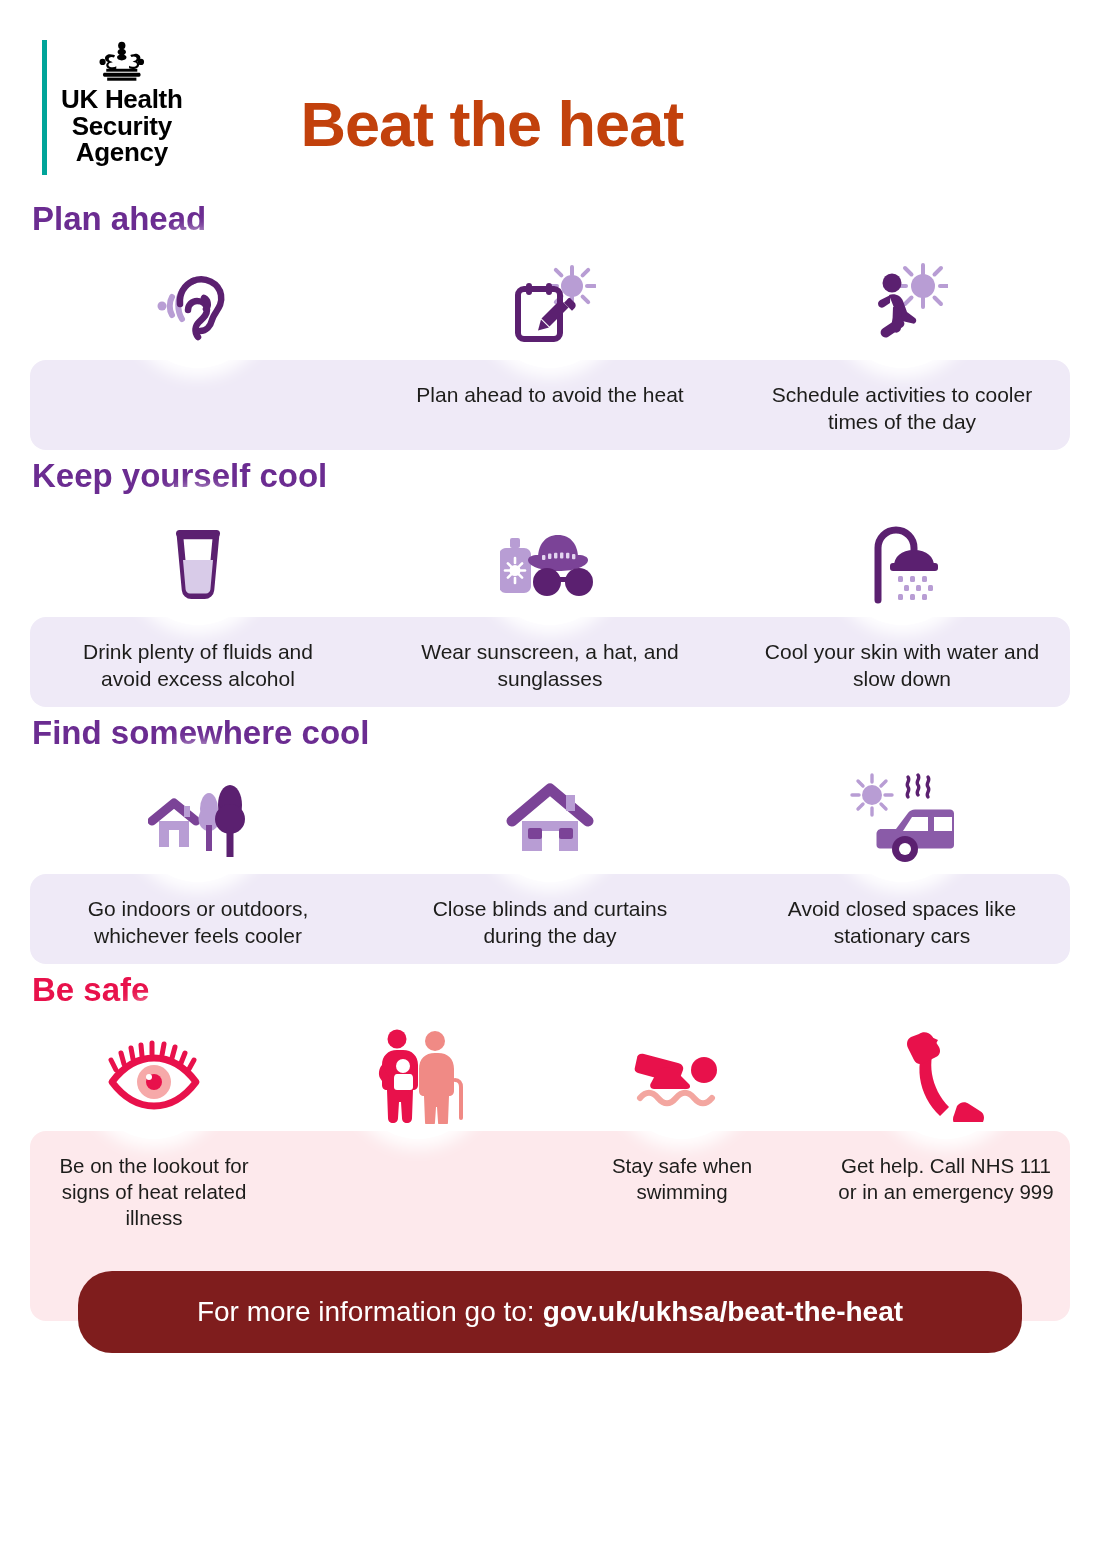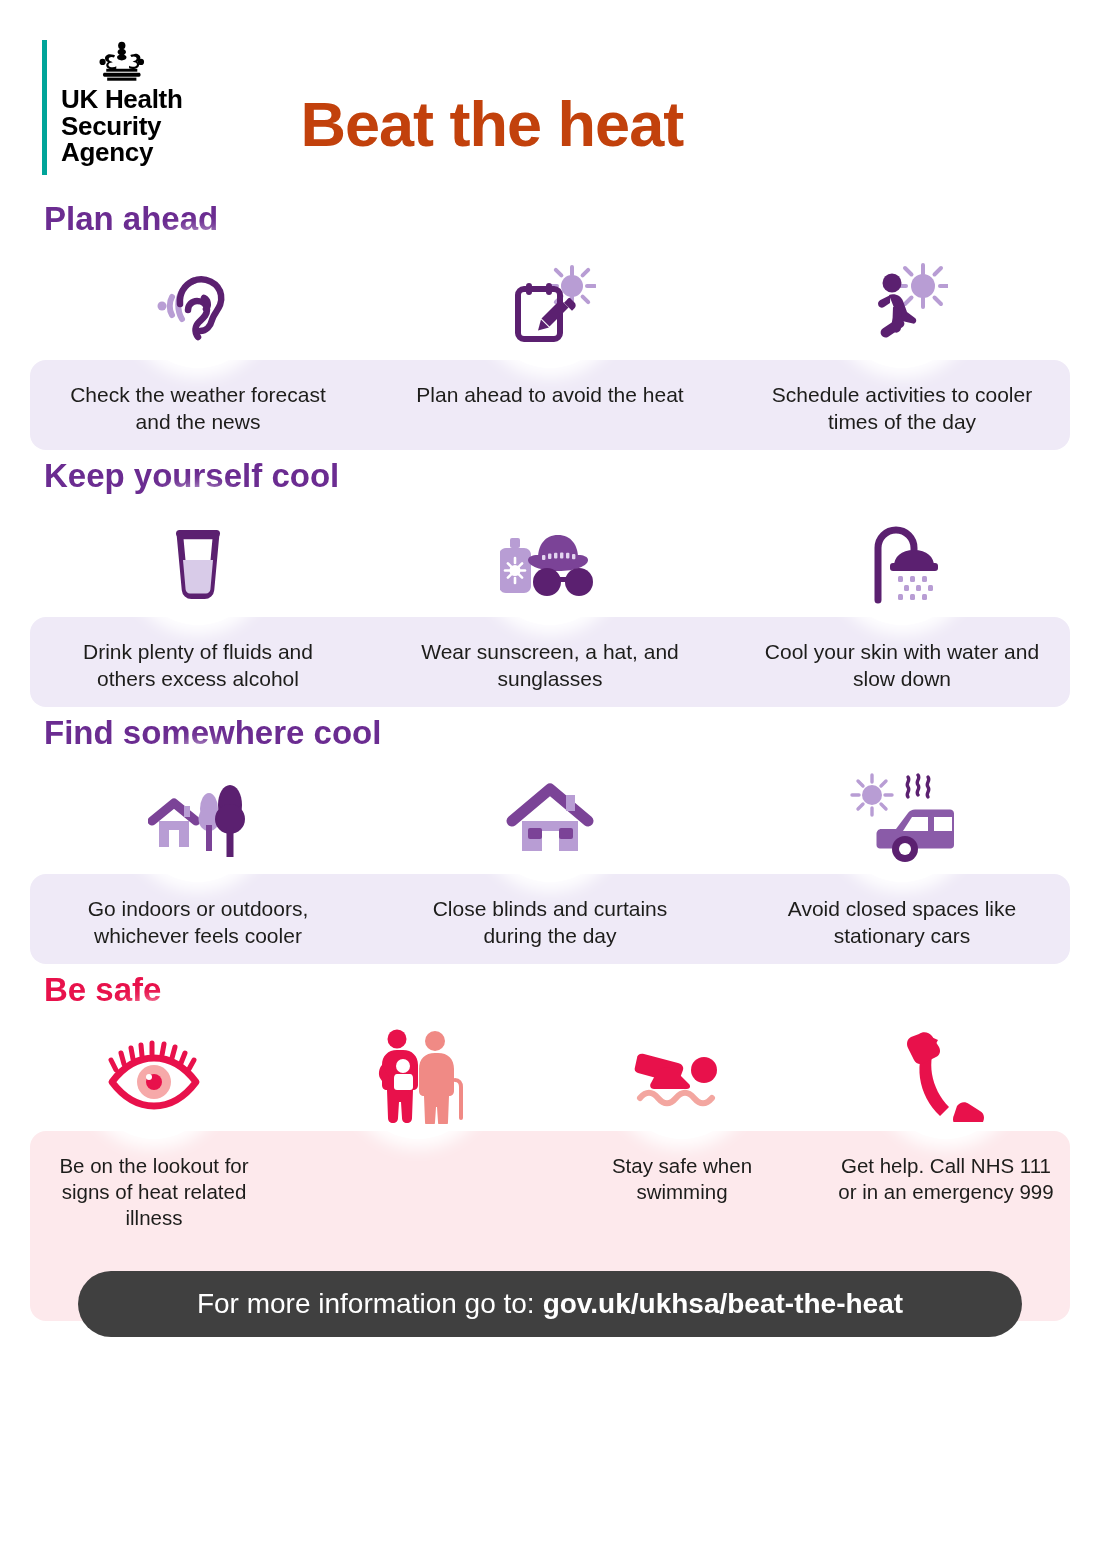--- a/index.html
+++ b/index.html
@@ -17,20 +17,21 @@
   .header {
     display: flex;
     align-items: flex-start;
     padding: 40px 0 0 42px;
     height: 200px;
   }
   .logo-block {
     display: flex;
     align-items: stretch;
     height: 140px;
+    text-align: center;
   }
   .logo-bar {
     width: 5px;
     background: #00a499;
     margin-right: 14px;
     height: 135px;
   }
   .logo-text-wrap { display: flex; flex-direction: column; }
   .crown-icon { height: 42px; margin-bottom: 4px; }
   .logo-name {
@@ -47,21 +48,21 @@
     letter-spacing: -1px;
     margin-left: 118px;
     margin-top: 48px;
   }
 
   
   .section { position: relative; }
   .section-heading {
     font-size: 33px;
     font-weight: 700;
-    padding-left: 44px;
+    padding-left: 32px;
     margin-bottom: 4px;
   }
   .sec-purple .section-heading { color: #6b2c91; }
   .sec-pink   .section-heading { color: #e8114b; }
 
   .band-wrap { position: relative; }
 
   
   .band {
     position: absolute;
@@ -106,23 +107,23 @@
     font-size: 21px;
     line-height: 1.28;
     color: #1d1d1b;
     max-width: 275px;
   }
   .sec-pink .caption { max-width: 220px; font-size: 20.5px; text-align: center; }
 
   
   .cta-wrap { padding: 0 78px; margin-top: 26px; position: relative; z-index: 3;}
   .cta {
-    background: #404040;
+    background: #7f1d1d;
     border-radius: 34px;
-    height: 66px;
+    height: 82px;
     display: flex;
     align-items: center;
     justify-content: center;
     color: #ffffff;
     font-size: 28px;
   }
   .cta .cta-strong { font-weight: 700; margin-left: 8px; text-align: right; }
 </style>
 </head>
 <body>
@@ -169,21 +170,20 @@
             </g>
             <circle cx="10" cy="47" r="4.5" fill="#b89dd4"></circle>
             <g fill="none" stroke="#5b2070" stroke-width="6.5" stroke-linecap="round" stroke-linejoin="round">
               <path d="M46 78c-4-5-3-11 1-15 4-4 8-7 8-12 0-6-5-9-10-9s-9 4-9 9"></path>
               <path d="M41 22c12-5 26 2 28 14 2 12-7 17-9 25-1.5 6-5.5 11-12 11"></path>
               <path d="M41 22c-9 4-14 13-13 23"></path>
               <path d="M52 39c4 2 5 7 2 11"></path>
             </g>
           </svg>
         </div>
-        <div class="caption">Check the weather forecast and the news</div>
       </div>
 
       <div class="card">
         <div class="icon-circle">
           <svg width="92" height="92" viewBox="0 0 92 92">
             <g stroke="#b89dd4" stroke-width="4" stroke-linecap="round">
               <line x1="68" y1="8" x2="68" y2="16"></line>
               <line x1="68" y1="38" x2="68" y2="46"></line>
               <line x1="53" y1="27" x2="45" y2="27"></line>
               <line x1="91" y1="27" x2="83" y2="27"></line>
@@ -243,21 +243,21 @@
     <div class="cards">
 
       <div class="card">
         <div class="icon-circle">
           <svg width="92" height="92" viewBox="0 0 92 92">
             <path d="M28 20h36l-5 54c-.3 3.3-3 5.8-6.3 5.8H39.3c-3.3 0-6-2.5-6.3-5.8z" fill="none" stroke="#5b2070" stroke-width="6.5" stroke-linejoin="round"></path>
             <path d="M31 44h30l-2.6 29.5c-.2 2.3-2.1 4-4.4 4H38c-2.3 0-4.2-1.7-4.4-4z" fill="#d8cbe8"></path>
             <rect x="24" y="14" width="44" height="7" rx="3.5" fill="#5b2070"></rect>
           </svg>
         </div>
-        <div class="caption">Drink plenty of fluids and others excess alcohol</div>
+        <div class="caption">Drink plenty of fluids and avoid excess alcohol</div>
       </div>
 
       <div class="card">
         <div class="icon-circle">
           <svg width="100" height="92" viewBox="0 0 100 92">
             <g>
               <rect x="10" y="22" width="10" height="10" rx="2" fill="#b89dd4"></rect>
               <path d="M6 32h18c4 0 7 3 7 7v31c0 4-3 7-7 7H6c-4 0-7-3-7-7V39c0-4 3-7 7-7z" fill="#b89dd4"></path>
               <g stroke="#ffffff" stroke-width="2.6" stroke-linecap="round">
                 <line x1="15" y1="42" x2="15" y2="47"></line>

